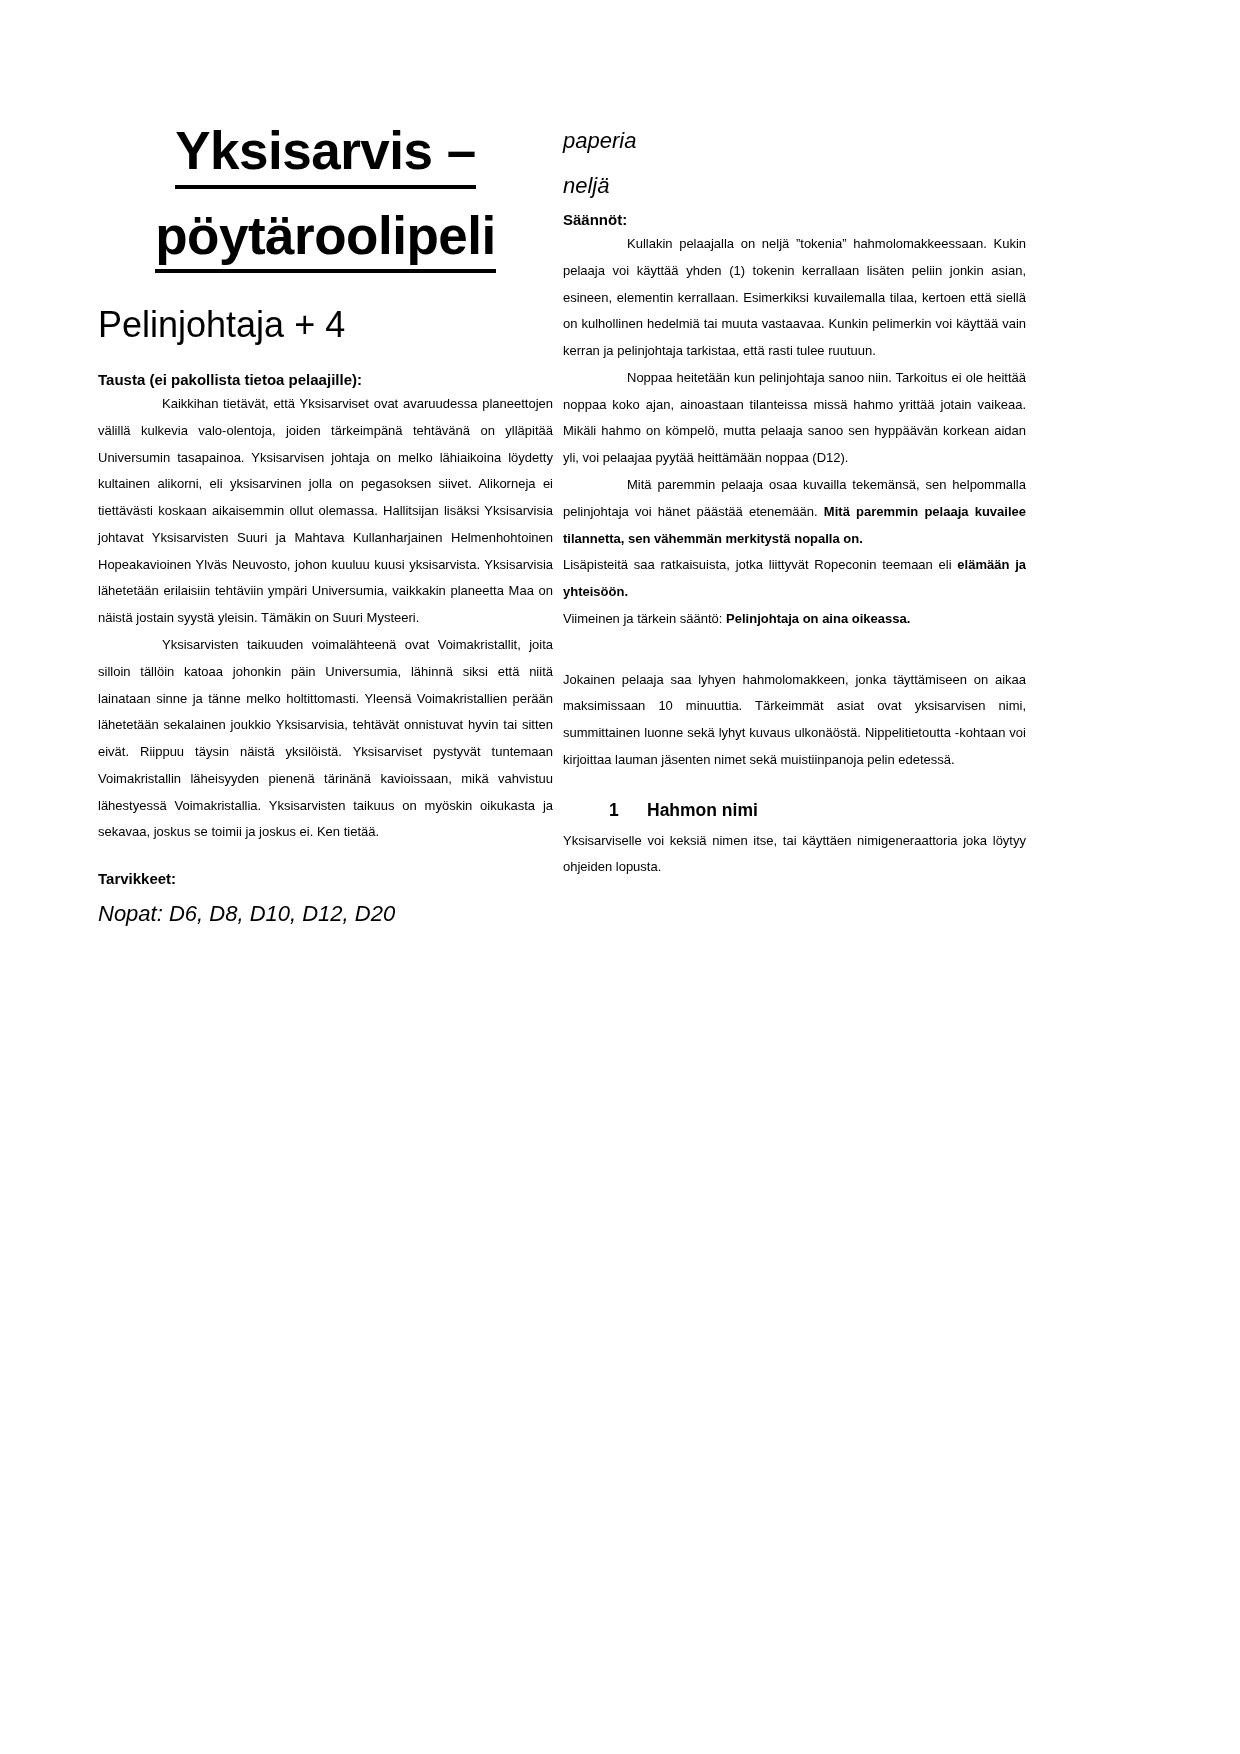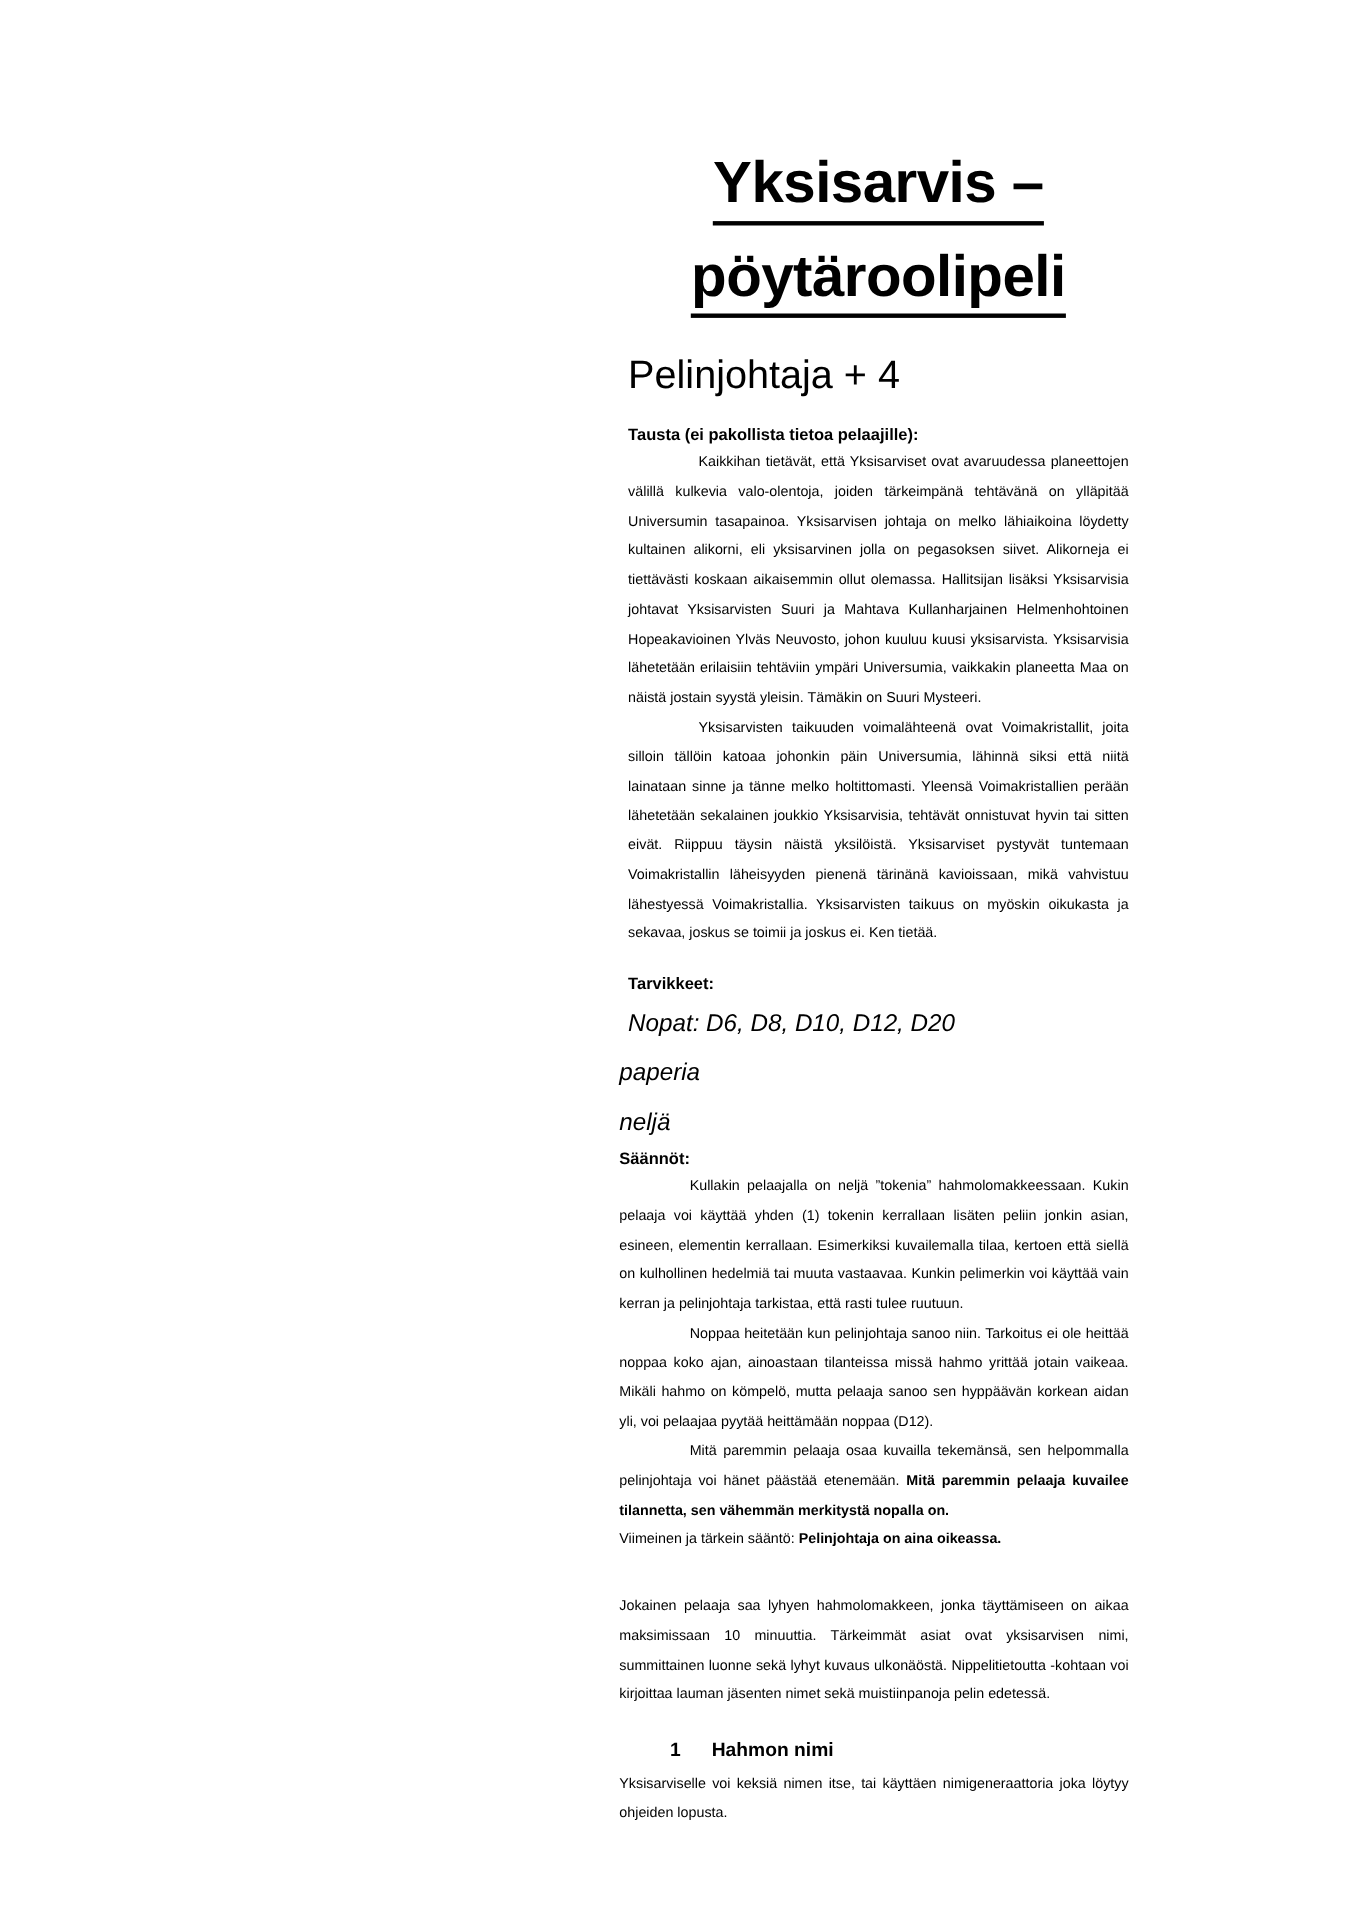--- a/index.html
+++ b/index.html
@@ -21,24 +21,23 @@
     overflow: hidden;
   }
   .content {
     position: absolute;
     left: 98px;
     top: 118px;
     width: 928px;
   }
   .cols {
     display: flex;
-    flex-direction: column;
-    align-items: flex-end;
+    flex-direction: row;
+    align-items: flex-start;
     gap: 0;
-    margin-top: 16px;
   }
   .col-left {
     width: 455px;
     padding-right: 0;
     box-sizing: border-box;
   }
   .col-right {
     width: 473px;
     padding-left: 10px;
     box-sizing: border-box;
@@ -165,20 +164,21 @@
         <p class="plain">neljä</p>
 
         <h3 class="section tight" style="margin-top:0">Säännöt:</h3>
 
         <p class="body indent">Kullakin pelaajalla on neljä ”tokenia” hahmolomakkeessaan. Kukin pelaaja voi käyttää yhden (1) tokenin kerrallaan lisäten peliin jonkin asian, esineen, elementin kerrallaan. Esimerkiksi kuvailemalla tilaa, kertoen että siellä on kulhollinen hedelmiä tai muuta vastaavaa. Kunkin pelimerkin voi käyttää vain kerran ja pelinjohtaja tarkistaa, että rasti tulee ruutuun.</p>
 
         <p class="body indent">Noppaa heitetään kun pelinjohtaja sanoo niin. Tarkoitus ei ole heittää noppaa koko ajan, ainoastaan tilanteissa missä hahmo yrittää jotain vaikeaa. Mikäli hahmo on kömpelö, mutta pelaaja sanoo sen hyppäävän korkean aidan yli, voi pelaajaa pyytää heittämään noppaa (D12).</p>
 
         <p class="body indent"><span>Mitä paremmin pelaaja osaa kuvailla tekemänsä, sen helpommalla pelinjohtaja voi hänet päästää etenemään. </span><span class="bold">Mitä paremmin pelaaja kuvailee tilannetta, sen vähemmän merkitystä nopalla on.</span></p>
 
+        <p class="body noindent"><span>Lisäpisteitä saa ratkaisuista, jotka liittyvät Ropeconin teemaan eli </span><span class="bold">elämään ja yhteisöön.</span></p>
 
         <p class="body noindent"><span>Viimeinen ja tärkein sääntö: </span><span class="bold">Pelinjohtaja on aina oikeassa.</span></p>
 
         <div class="gap-lg"></div>
 
 
         <p class="body noindent">Jokainen pelaaja saa lyhyen hahmolomakkeen, jonka täyttämiseen on aikaa maksimissaan 10 minuuttia. Tärkeimmät asiat ovat yksisarvisen nimi, summittainen luonne sekä lyhyt kuvaus ulkonäöstä. Nippelitietoutta -kohtaan voi kirjoittaa lauman jäsenten nimet sekä muistiinpanoja pelin edetessä.</p>
 
         <div class="gap-md"></div>
 

